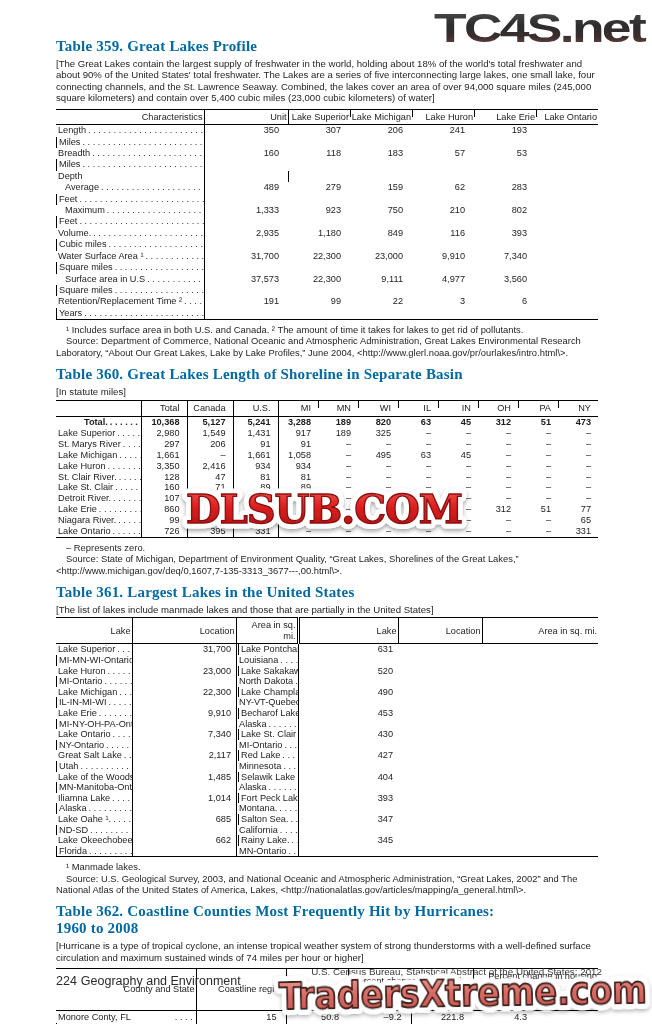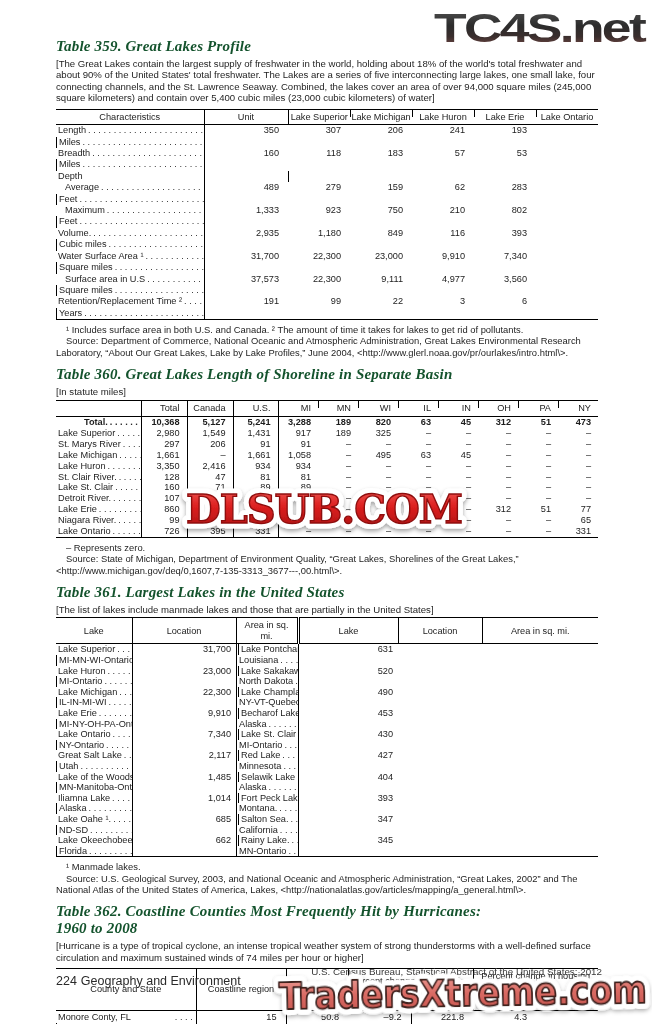--- a/index.html
+++ b/index.html
@@ -1,28 +1,28 @@
 <!DOCTYPE html>
 <html><head>
 <meta charset="utf-8">
 <style>
   html,body{margin:0;padding:0;background:#9a9a9a;}
   .page{position:relative;width:652px;height:1024px;margin:0 auto;background:#fff;
         font-family:"Liberation Sans",sans-serif;color:#1c1c1c;overflow:hidden;}
   .content{position:absolute;left:56px;top:38px;width:542px;}
   section{margin-bottom:8px;}
   .title{font-family:"Liberation Serif",serif;font-weight:bold;font-size:15px;line-height:17px;
-         margin:0 0 3px;color:#14532d;letter-spacing:.2px;font-style:italic;}
+         margin:0 0 3px;color:#0369a1;letter-spacing:.2px;}
   .title .l2{display:block;}
   .note{font-size:9.6px;line-height:11.4px;margin:0 0 5px;color:#1e1e1e;}
   .fn,.src{font-size:9.4px;line-height:11.3px;margin:0;color:#1e1e1e;text-indent:10px;}
   .dtable{width:100%;border-collapse:collapse;table-layout:fixed;
           border-top:1.4px solid #000;border-bottom:1.4px solid #000;
           font-size:9.2px;margin:2px 0 4px;}
-  .dtable th{font-weight:normal;text-align:center;vertical-align:middle;
+  .dtable th{font-weight:normal;text-align:right;vertical-align:middle;
              padding:2px 1px;line-height:10.6px;border-bottom:1.2px solid #000;position:relative;}
   .dtable td{padding:0;vertical-align:baseline;}
   .t359 td{line-height:11.4px;}
   .t360 td{line-height:10.9px;}
   .t361 td{line-height:10.6px;}
   .t362 td{line-height:12.2px;gap:42px;}
   td.num{text-align:right;padding-right:9px;white-space:nowrap;overflow:hidden;}
   .t360 td.num{padding-right:7px;}
   .t361 td.num{padding-right:5px;}
   td.lbl{overflow:hidden;padding-left:2px;}

